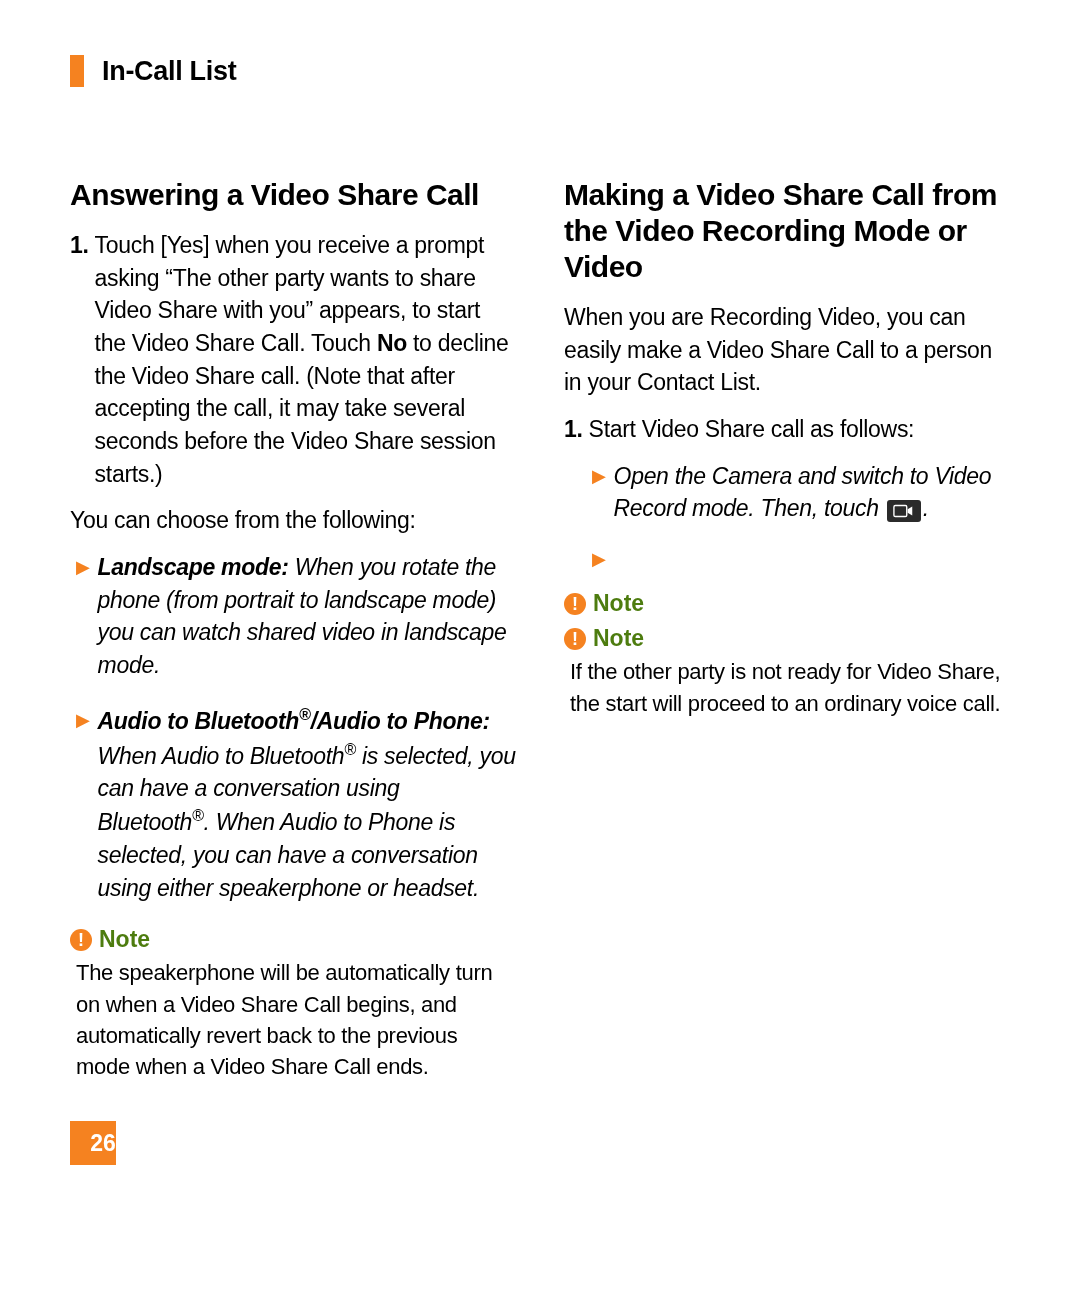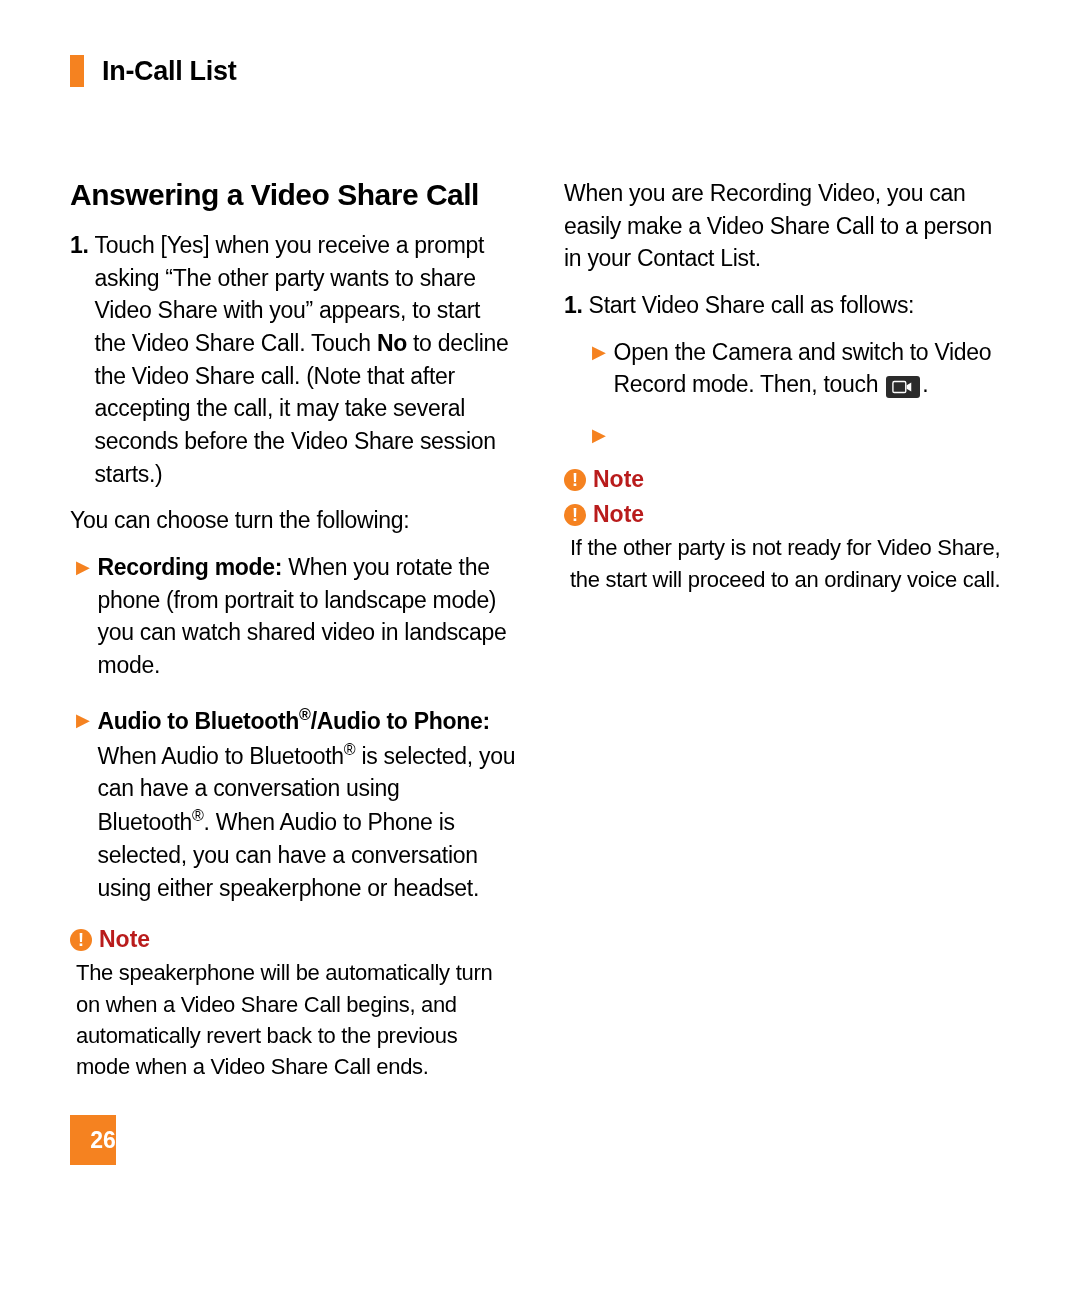--- a/index.html
+++ b/index.html
@@ -65,21 +65,21 @@
     margin-bottom: 22px;
     padding-left: 6px;
   }
   .bullet .tri {
     color: #f58220;
     font-size: 18px;
     margin-right: 8px;
     margin-top: 4px;
     flex: 0 0 auto;
   }
-  .bullet .body-text { flex: 1; }
+  .bullet .body-text { flex: 1; font-style: italic; }
   .sublist .bullet { padding-left: 28px; margin-bottom: 18px; }
   b, .bold { font-weight: 700; }
   .note-head {
     display: flex;
     align-items: center;
     margin-top: 8px;
     margin-bottom: 4px;
   }
   .note-icon {
     width: 22px;
@@ -91,21 +91,21 @@
     font-size: 18px;
     display: flex;
     align-items: center;
     justify-content: center;
     margin-right: 7px;
     line-height: 1;
   }
   .note-label {
     font-weight: 700;
     font-size: 23px;
-    color: #b91c1c;
+    color: #4d7c0f;
   }
   .note-text {
     font-size: 22px;
     line-height: 1.42;
     letter-spacing: -0.3px;
     margin-left: 6px;
     margin-bottom: 22px;
   }
   .inline-icon {
     display: inline-flex;
@@ -117,21 +117,21 @@
     border-radius: 3px;
     vertical-align: -3px;
     margin: 0 2px;
   }
   .inline-icon svg { width: 22px; height: 16px; }
   .page-num {
     position: absolute;
     left: 70px;
     bottom: 130px;
     width: 46px;
-    height: 50px;
+    height: 44px;
     background: #f58220;
     color: #fff;
     font-weight: 700;
     font-size: 23px;
     display: flex;
     align-items: center;
     justify-content: center;
     padding-left: 20px;
   }
   sup { font-size: 0.7em; }
@@ -149,44 +149,45 @@
   <div class="col">
     <h2 class="section-heading">Answering a Video Share Call</h2>
 
     <div class="numbered">
       <span class="num">1.</span>
       <span class="body-text">
         <span>Touch [Yes] when you receive a prompt asking “The other party wants to share Video Share with you” appears, to start the Video Share Call. Touch </span><b>No</b><span> to decline the Video Share call. (Note that after accepting the call, it may take several seconds before the Video Share session starts.)</span>
       </span>
     </div>
 
-    <p class="para">You can choose turn the following:</p>
+    <p class="para">You can choose from the following:</p>
 
     <div class="bullet">
       <span class="tri">▶</span>
       <span class="body-text">
-        <b>Recording mode:</b><span> When you rotate the phone (from portrait to landscape mode) you can watch shared video in landscape mode.</span>
+        <b>Landscape mode:</b><span> When you rotate the phone (from portrait to landscape mode) you can watch shared video in landscape mode.</span>
       </span>
     </div>
 
     <div class="bullet">
       <span class="tri">▶</span>
       <span class="body-text">
         <b>Audio to Bluetooth<sup>®</sup>/Audio to Phone:</b><span> When Audio to Bluetooth<sup>®</sup> is selected, you can have a conversation using Bluetooth<sup>®</sup>. When Audio to Phone is selected, you can have a conversation using either speakerphone or headset.</span>
       </span>
     </div>
 
     <div class="note-head">
       <span class="note-icon">!</span>
       <span class="note-label">Note</span>
     </div>
     <p class="note-text">The speakerphone will be automatically turn on when a Video Share Call begins, and automatically revert back to the previous mode when a Video Share Call ends.</p>
   </div>
 
   <div class="col">
+    <h2 class="section-heading">Making a Video Share Call from the Video Recording Mode or Video</h2>
 
     <p class="para">When you are Recording Video, you can easily make a Video Share Call to a person in your Contact List.</p>
 
     <div class="numbered">
       <span class="num">1.</span>
       <span class="body-text">Start Video Share call as follows:</span>
     </div>
 
     <div class="sublist">
       <div class="bullet">

